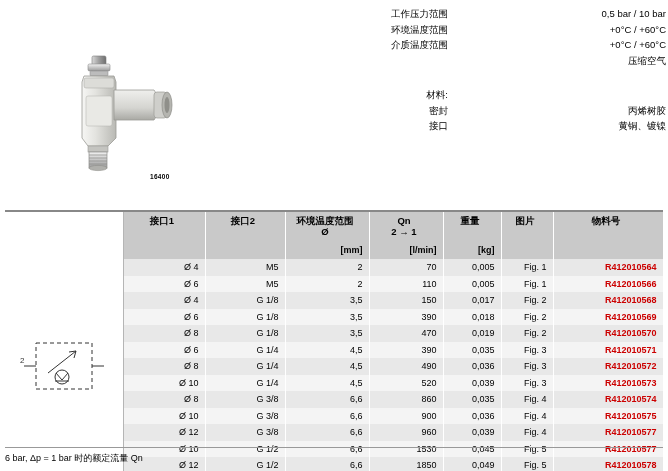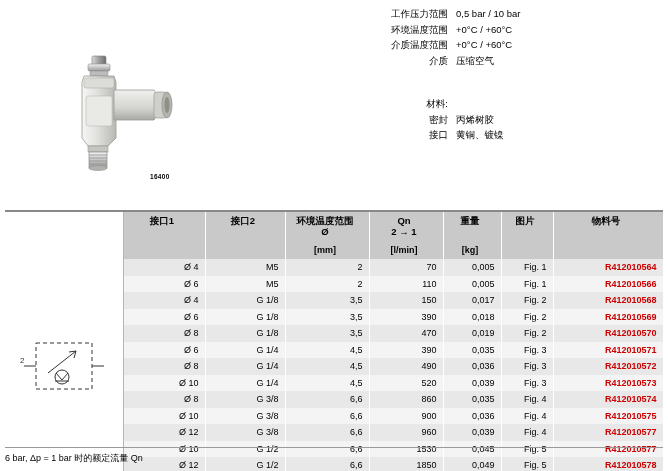--- a/index.html
+++ b/index.html
@@ -34,28 +34,28 @@
     display: flex;
   }
   .spec-label {
     width: 212px;
     text-align: right;
     padding-right: 8px;
     white-space: nowrap;
   }
   .spec-value {
     flex: 1;
-    text-align: left;
+    text-align: right;
     white-space: nowrap;
   }
   .spec-gap {
     height: 11px;
   }
   .mat-header {
-    margin-top: 17px;
+    margin-top: 8px;
   }
 
   
   .product-image {
     position: absolute;
     left: 58px;
     top: 52px;
     width: 130px;
     height: 120px;
   }
@@ -89,21 +89,21 @@
     padding: 3px 6px 3px 2px;
     vertical-align: top;
     height: 24px;
     border-right: 1px solid #ffffff;
     font-size: 9.5px;
     line-height: 11px;
   }
   .units-row td {
     background: #c9c9c9;
     font-weight: bold;
-    text-align: center;
+    text-align: right;
     padding: 1px 6px 3px 2px;
     height: 13px;
     border-right: 1px solid #ffffff;
     font-size: 9px;
   }
   .data-row td {
     text-align: right;
     padding: 1px 6px 1px 2px;
     height: 14.5px;
     font-size: 9px;
@@ -211,21 +211,20 @@
     </div>
     <div class="spec-row">
       <div class="spec-label">环境温度范围</div>
       <div class="spec-value">+0°C / +60°C</div>
     </div>
     <div class="spec-row">
       <div class="spec-label">介质温度范围</div>
       <div class="spec-value">+0°C / +60°C</div>
     </div>
     <div class="spec-row">
-      <div class="spec-label">介质</div>
       <div class="spec-value">压缩空气</div>
     </div>
 
     <div class="spec-gap"></div>
 
     <div class="spec-row mat-header">
       <div class="spec-label">材料:</div>
       <div class="spec-value"></div>
     </div>
     <div class="spec-row">

